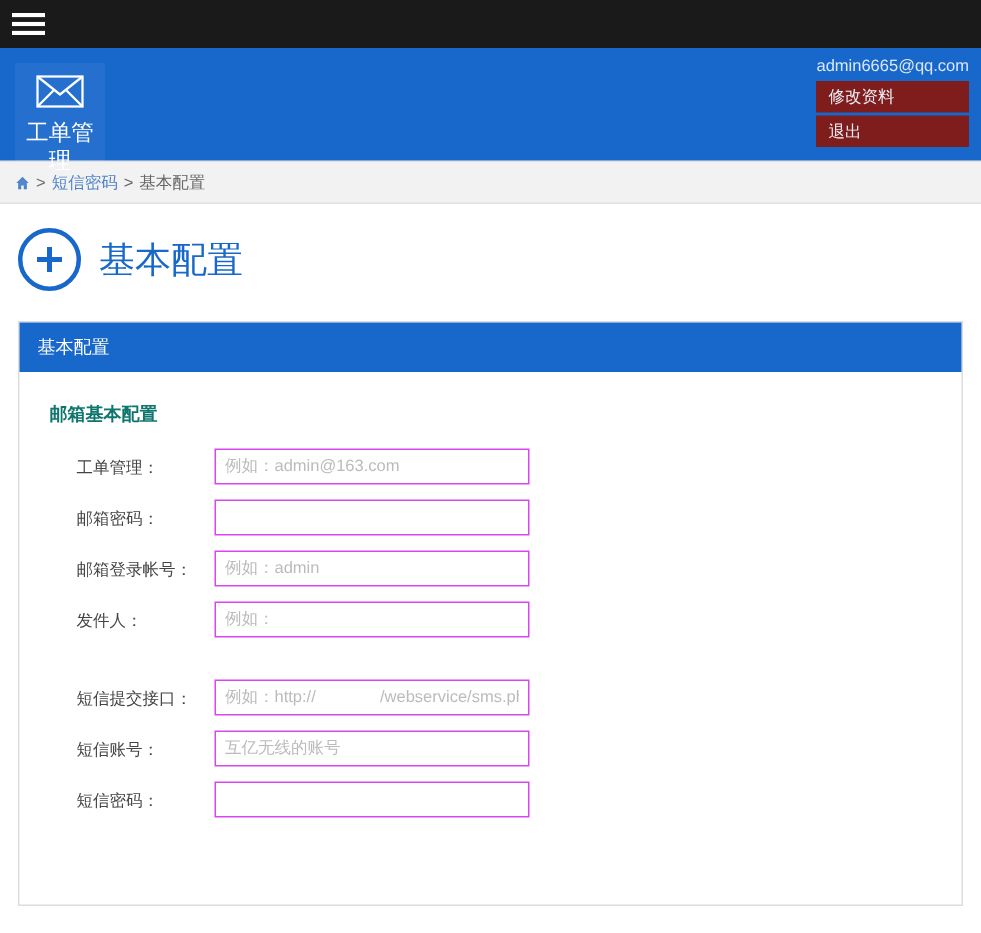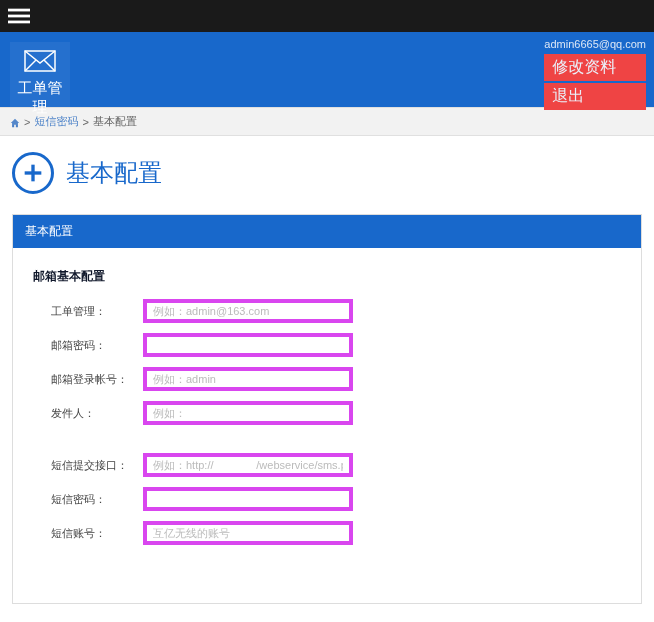--- a/index.html
+++ b/index.html
@@ -6,37 +6,37 @@
 body { font-family: "Microsoft YaHei", Arial, sans-serif; font-size: 12px; color: #333; background: #fff; width: 654px; }
 .topbar { background: #1a1a1a; height: 32px; display: flex; align-items: center; padding: 0 8px; }
 .hamburger { color: #fff; cursor: pointer; }
 .hamburger svg { width: 22px; height: 22px; display: block; }
 .header { background: #1868cb; height: 75px; position: relative; color: #fff; }
 .header-left { position: absolute; left: 10px; top: 10px; width: 60px; text-align: center; background: rgba(255,255,255,0.06); padding: 6px 4px 8px; }
 .header-left .icon { display: block; margin: 2px auto 4px; }
 .header-left .label { font-size: 15px; display: block; }
 .header-right { position: absolute; right: 8px; top: 6px; text-align: right; }
 .header-right .user { font-size: 11px; color: #dce7f5; margin-bottom: 4px; }
-.header-right .menu-item { background: #ef4444; color: #eaf0f9; font-size: 16px; padding: 3px 20px 3px 8px; margin-top: 2px; min-width: 80px; text-align: left; cursor: pointer; }
+.header-right .menu-item { background: #7f1d1d; color: #eaf0f9; font-size: 11px; padding: 3px 20px 3px 8px; margin-top: 2px; min-width: 80px; text-align: left; cursor: pointer; }
 .breadcrumb { background: #f2f2f2; border-top: 1px solid #e0e0e0; border-bottom: 1px solid #e0e0e0; padding: 6px 10px; font-size: 11px; color: #666; display: flex; align-items: center; gap: 4px; }
 .breadcrumb .home svg { width: 10px; height: 10px; display: inline-block; vertical-align: middle; }
 .breadcrumb a { color: #4a80c7; text-decoration: none; }
 .page-title-row { display: flex; align-items: center; padding: 16px 12px 20px; gap: 12px; }
 .plus-circle { width: 42px; height: 42px; border: 3px solid #1868cb; border-radius: 50%; display: flex; align-items: center; justify-content: center; color: #1868cb; flex-shrink: 0; }
 .plus-circle svg { width: 20px; height: 20px; }
 .page-title { font-size: 24px; color: #1868cb; font-weight: normal; }
 .content { padding: 0 12px 20px; }
 .panel { border: 1px solid #ddd; }
 .panel-header { background: #1868cb; color: #fff; font-size: 12px; padding: 8px 12px; }
 .panel-body { padding: 20px 20px 30px; }
-.section-title { font-size: 12px; font-weight: bold; color: #0f172a; margin-bottom: 14px; font-family: Liberation Mono, monospace; }
+.section-title { font-size: 12px; font-weight: bold; color: #0f766e; margin-bottom: 14px; font-family: Liberation Mono, monospace; }
 .section { margin-bottom: 28px; }
 .form-row { display: flex; align-items: center; margin-bottom: 10px; }
 .form-label { width: 110px; font-size: 11px; color: #444; padding-left: 18px; }
-.form-input { width: 210px; height: 24px; border: 4px solid #d946ef; padding: 0 6px; font-size: 11px; color: #999; }
+.form-input { width: 210px; height: 24px; border: 1px solid #d946ef; padding: 0 6px; font-size: 11px; color: #999; }
 .form-input::placeholder { color: #bbb; }
 </style>
 </head>
 <body>
 
 <div class="topbar">
   <span class="hamburger">
     <svg viewBox="0 0 24 24" fill="#fff">
         <rect y="4" width="24" height="3"></rect>
         <rect y="10.5" width="24" height="3"></rect>
@@ -112,24 +112,24 @@
         </div>
       </div>
 
       <div class="section">
 
         <div class="form-row">
           <div class="form-label">短信提交接口：</div>
           <input class="form-input" type="text" placeholder="例如：http://              /webservice/sms.php" style="">
         </div>
         <div class="form-row">
+          <div class="form-label">短信账号：</div>
+          <input class="form-input" type="text" placeholder="互亿无线的账号" style="">
+        </div>
+        <div class="form-row">
           <div class="form-label">短信密码：</div>
           <input class="form-input" type="text" placeholder="" style="">
-        </div>
-        <div class="form-row">
-          <div class="form-label">短信账号：</div>
-          <input class="form-input" type="text" placeholder="互亿无线的账号" style="">
         </div>
       </div>
 
     </div>
   </div>
 </div>
 
 </body></html>

